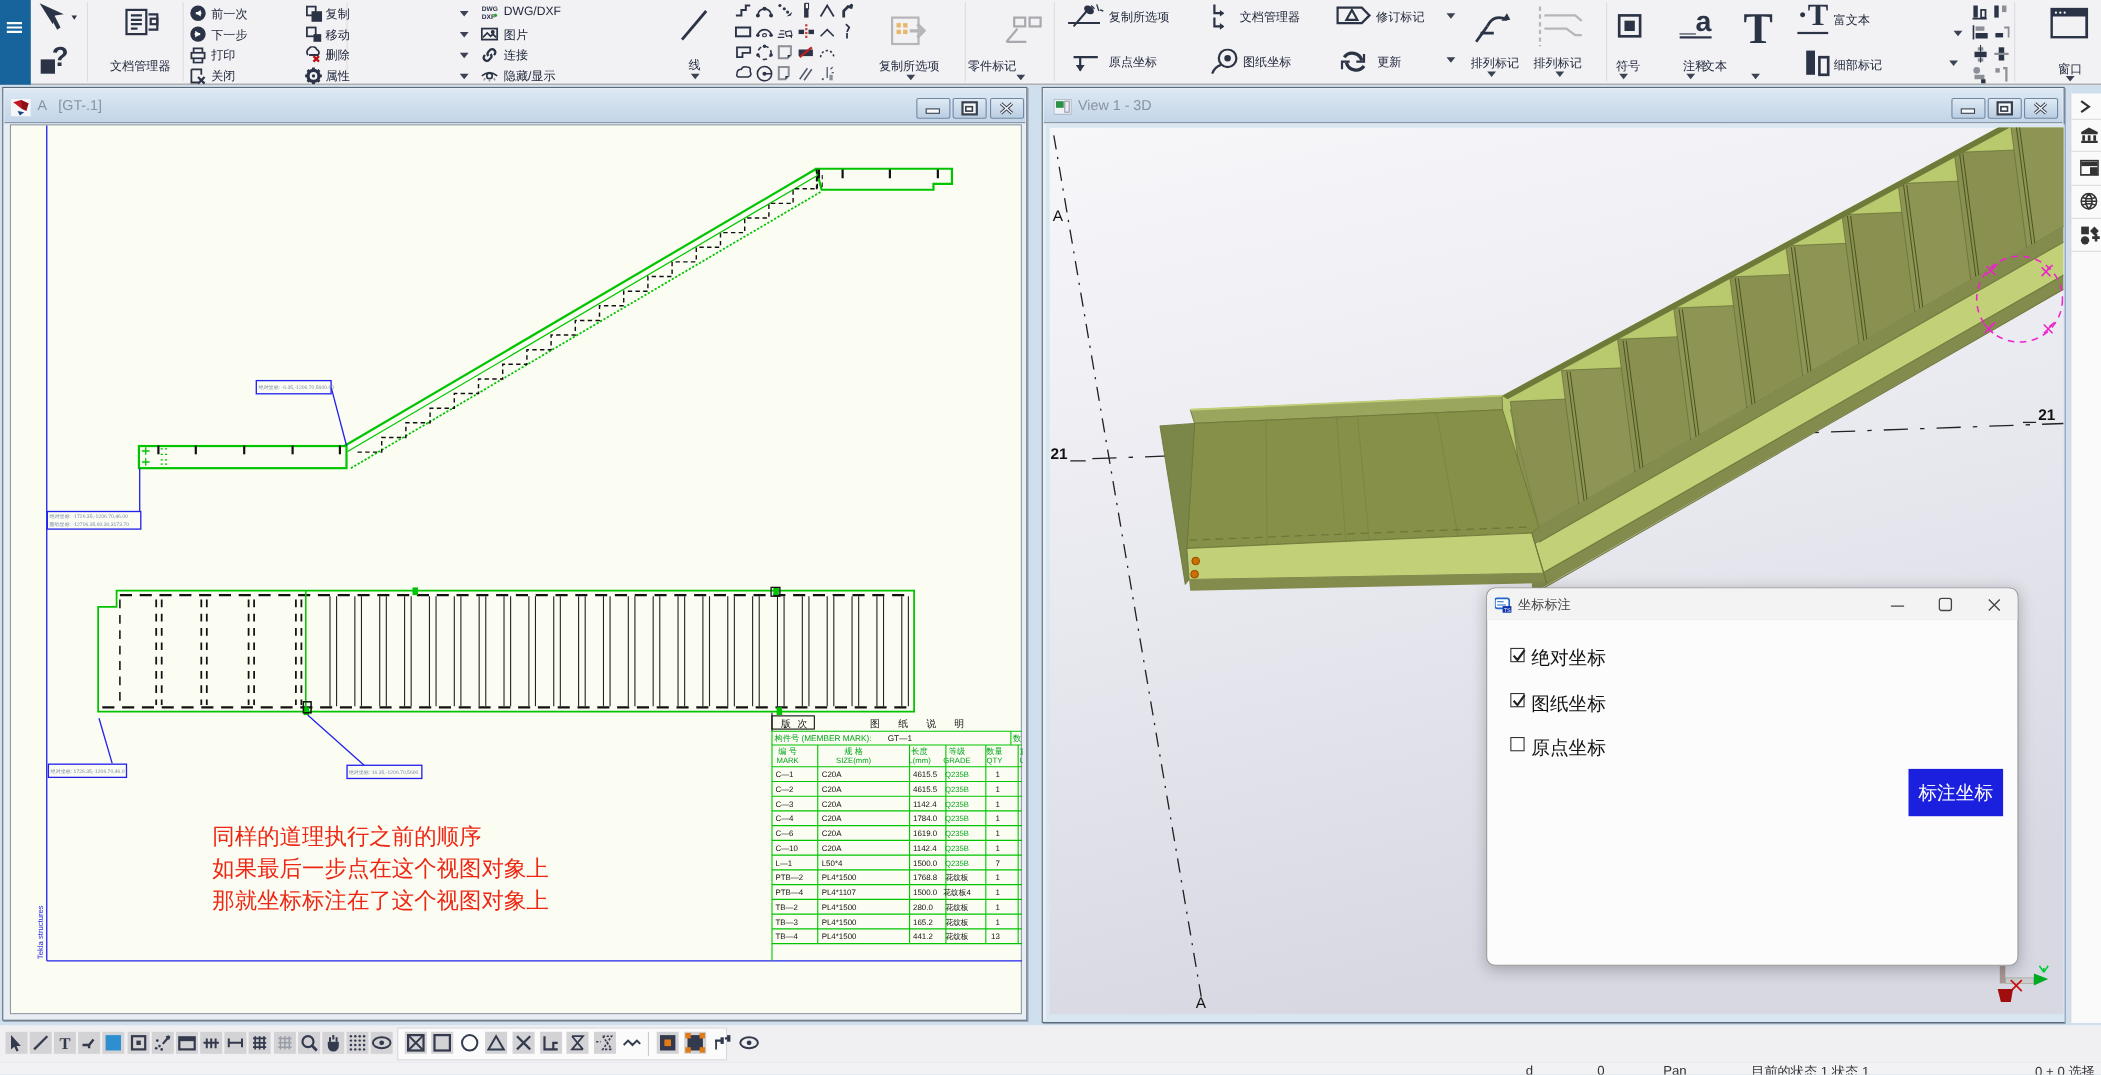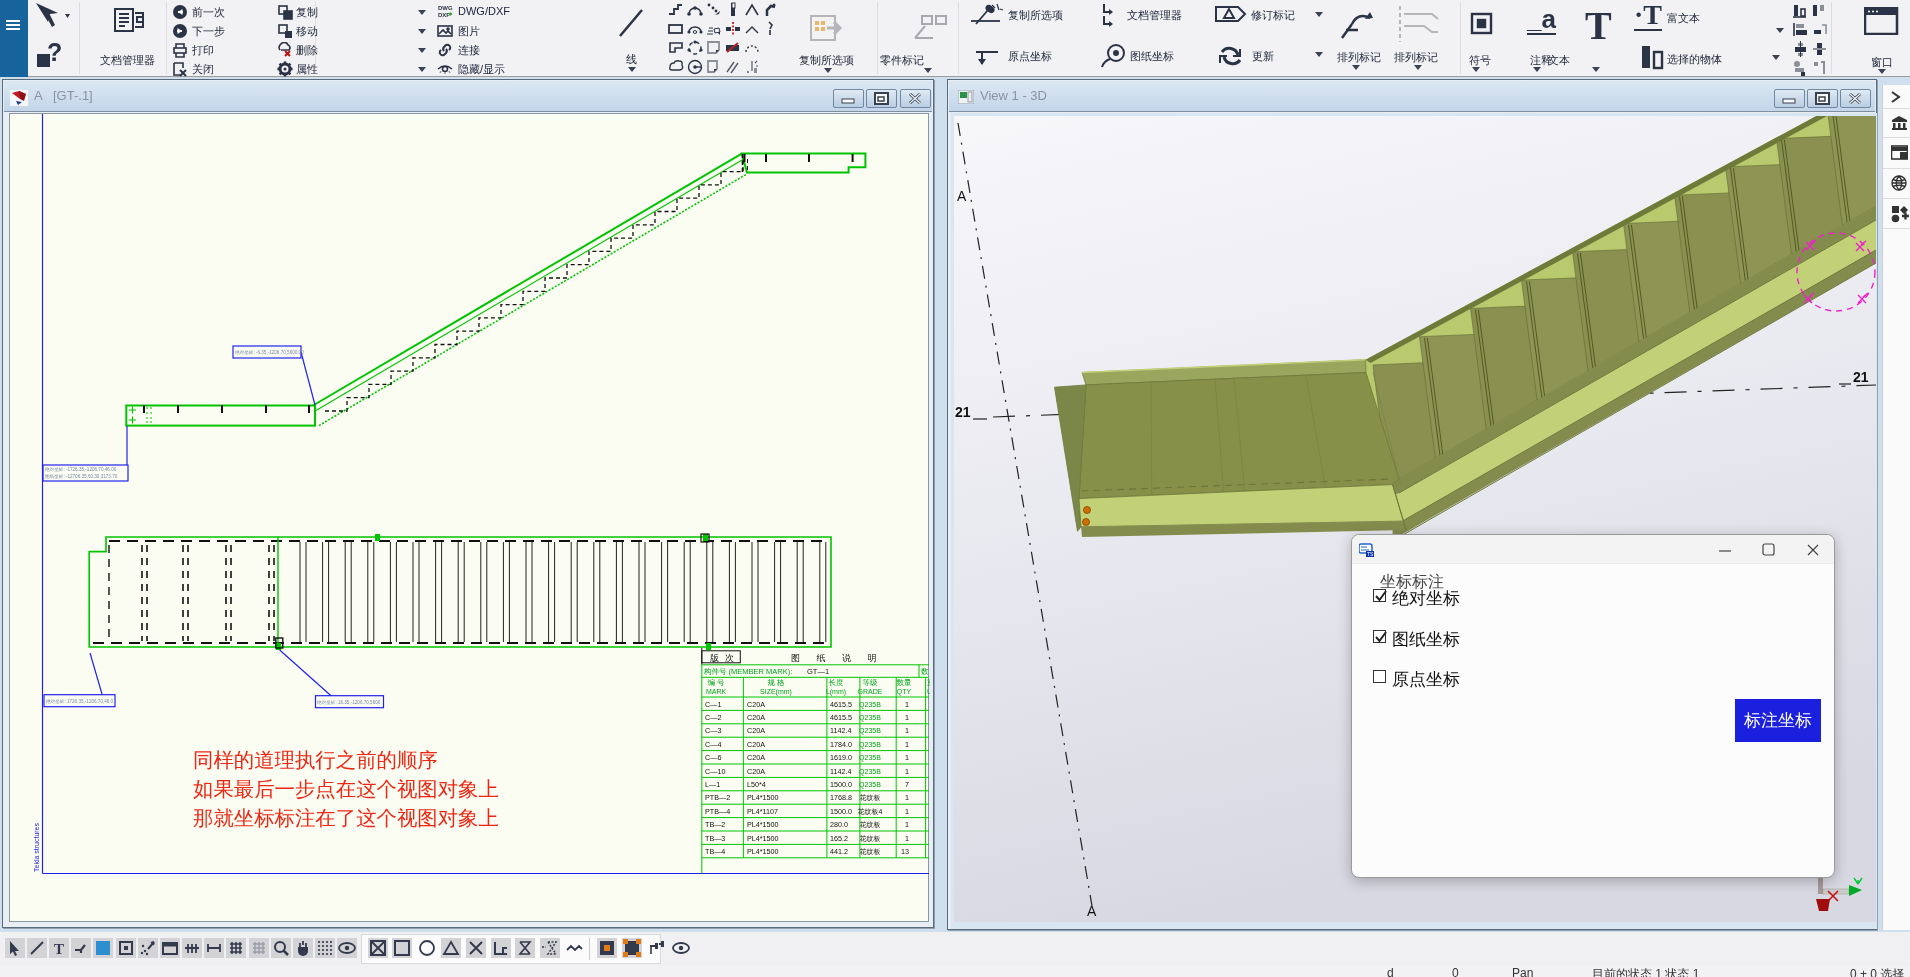--- a/index.html
+++ b/index.html
@@ -14,21 +14,21 @@
 .caret { position:absolute; width:0; height:0; border-left:4px solid transparent; border-right:4px solid transparent; border-top:5px solid #3a4254; }
 
 .win { position:absolute; background:#e9eef4; border:1px solid #5a6a7a; box-shadow:1px 1px 0 #8fa0b0; }
 .wtitle { position:absolute; left:1px; top:1px; right:1px; height:31px; background:linear-gradient(#dce8f3,#c3d5e8); border-bottom:1px solid #7e8f9f; }
 .wtxt { position:absolute; top:8px; font-size:13px; color:#8793a3; }
 .wbtn { position:absolute; top:9px; width:31px; height:19px; background:linear-gradient(#dfeaf4,#b9cde2); border:1px solid #7287a0; border-radius:2px; }
 .wcontent { position:absolute; }
 
 #dlg { position:absolute; left:1351px; top:534px; width:484px; height:344px; background:#fcfcfc; border:1px solid #9a9a9a; border-radius:8px; box-shadow:0 3px 14px rgba(0,0,0,0.25); }
 #dlgtitle { position:absolute; left:0; top:0; right:0; height:29px; background:#f3f3f3; border-radius:8px 8px 0 0; border-bottom:1px solid #ececec;}
-#dlg .dtxt { position:absolute; left:28px; top:7px; font-size:16px; color:#444;margin-top:30px; }
+#dlg .dtxt { position:absolute; left:28px; top:7px; font-size:12px; color:#444; }
 .chkrow { position:absolute; left:21px; font-size:17px; color:#111; }
 .chk { position:absolute; left:0px; top:2px; width:13px; height:13px; border:1.5px solid #333; background:#fff; }
 .dbtn { position:absolute; left:383px; top:164px; width:86px; height:43px; background:#1b20df; color:#fff; font-size:17px; text-align:center; line-height:43px; }
 
 #btoolbar { position:absolute; left:0; top:932px; width:1910px; height:34px; background:#f0eff1; }
 #statusbar { position:absolute; left:0; top:966px; width:1910px; height:11px; background:#f2f1f4; overflow:hidden; }
 .tbtn { position:absolute; top:938px; width:20px; height:20px; background:#d3d2d4; }
 .tbtn2 { position:absolute; top:938px; width:20px; height:20px; }
 #sidepanel { position:absolute; left:1882px; top:85px; width:28px; height:845px; background:#fafafb; border-left:1px solid #d0d0d4; }
 .stxt { font-size:12px; color:#333; }
@@ -353,21 +353,21 @@
 <div class="caret" style="left:1533px;top:67px"></div>
 <div class="abs" style="left:1585px;top:2px;font-size:40px;font-weight:bold;color:#2b3346;font-family:'Liberation Serif',serif">T</div>
 <div class="rtxt" style="left:1548px;top:53px">文本</div>
 <div class="caret" style="left:1592px;top:67px"></div>
 <div class="abs" style="left:1634px;top:0px;font-size:28px;font-weight:bold;color:#2b3346;font-family:'Liberation Serif',serif;border-bottom:2.5px solid #2b3346;line-height:29px">·T</div>
 <div class="rtxt" style="left:1667px;top:11px">富文本</div>
 <svg class="abs" style="left:1640px;top:44px" width="26" height="26">
       <rect x="2" y="2" width="8" height="22" fill="#2b3346"></rect>
       <rect x="14" y="8" width="8" height="16" fill="none" stroke="#2b3346" stroke-width="2.4"></rect>
     </svg>
-<div class="rtxt" style="left:1667px;top:52px">选择的物体</div>
+<div class="rtxt" style="left:1667px;top:52px">细部标记</div>
 <div class="caret" style="left:1772px;top:55px"></div>
 <svg class="abs" style="left:1793px;top:3px" width="16" height="16">
       <rect x="1" y="2" width="4" height="11" fill="#2b3346"></rect>
       <rect x="8" y="6" width="4" height="7" fill="none" stroke="#2b3346" stroke-width="1.6"></rect>
       <line x1="0" y1="14" x2="13" y2="14" stroke="#2b3346" stroke-width="1.6"></line>
     </svg>
 <svg class="abs" style="left:1812px;top:3px" width="16" height="16">
       <rect x="1" y="2" width="4" height="11" fill="#2b3346"></rect>
       <rect x="8" y="2" width="4" height="6" fill="#8a8f98"></rect>
     </svg>

